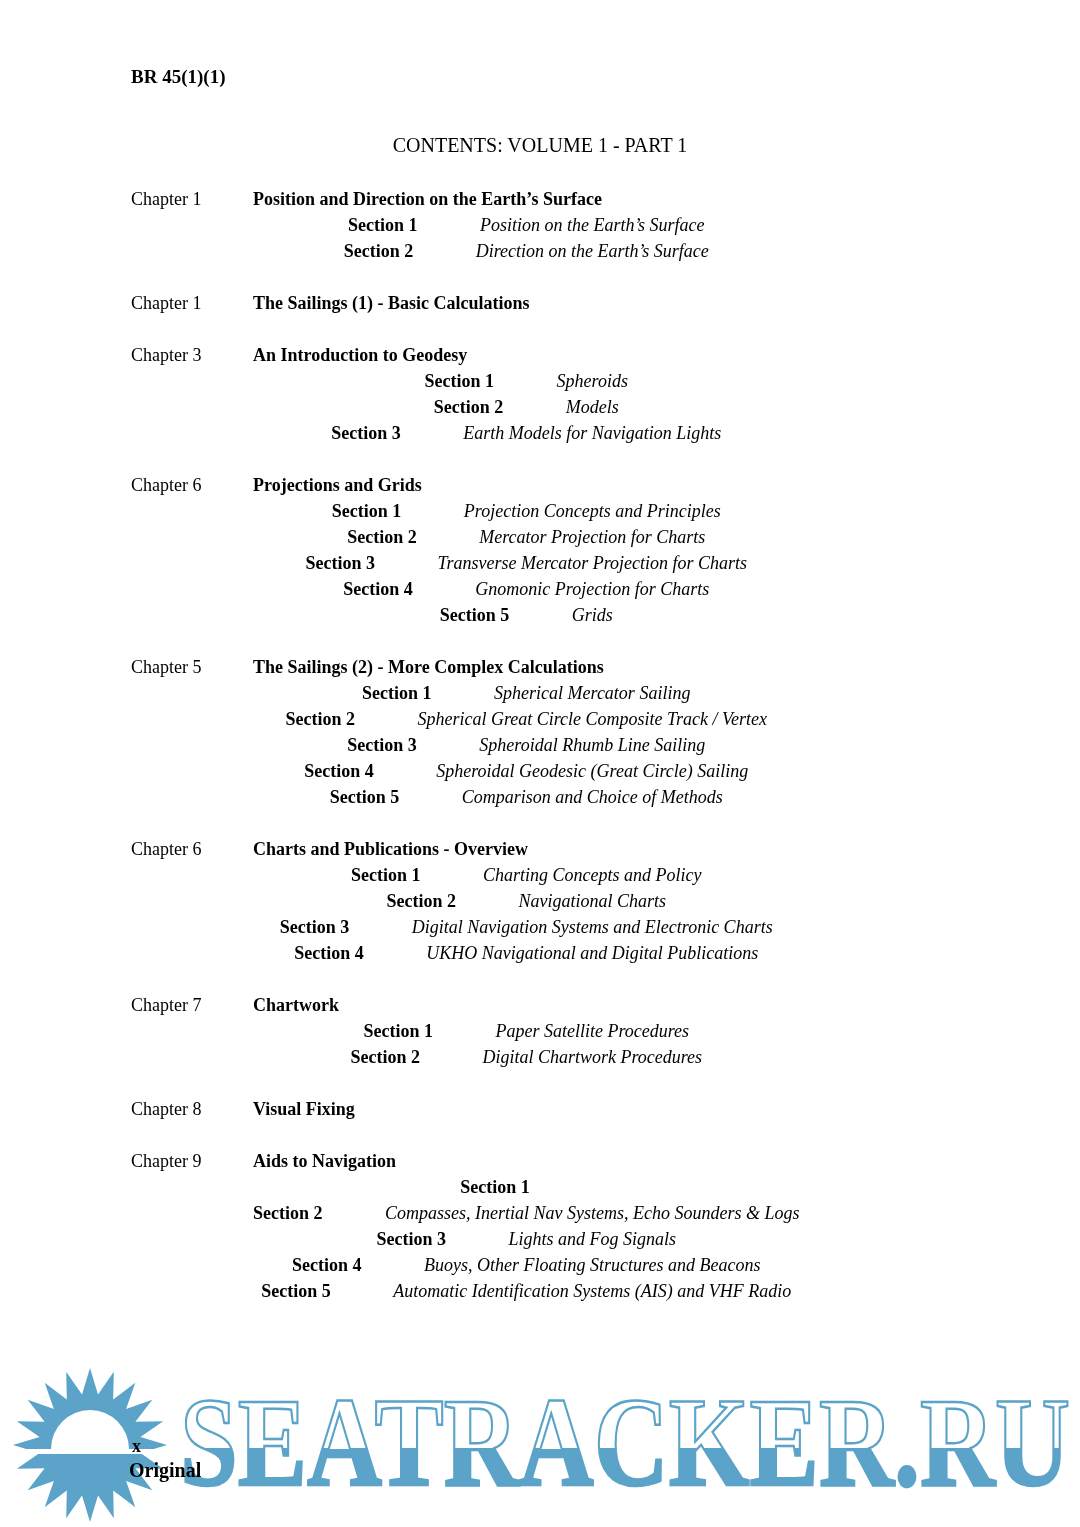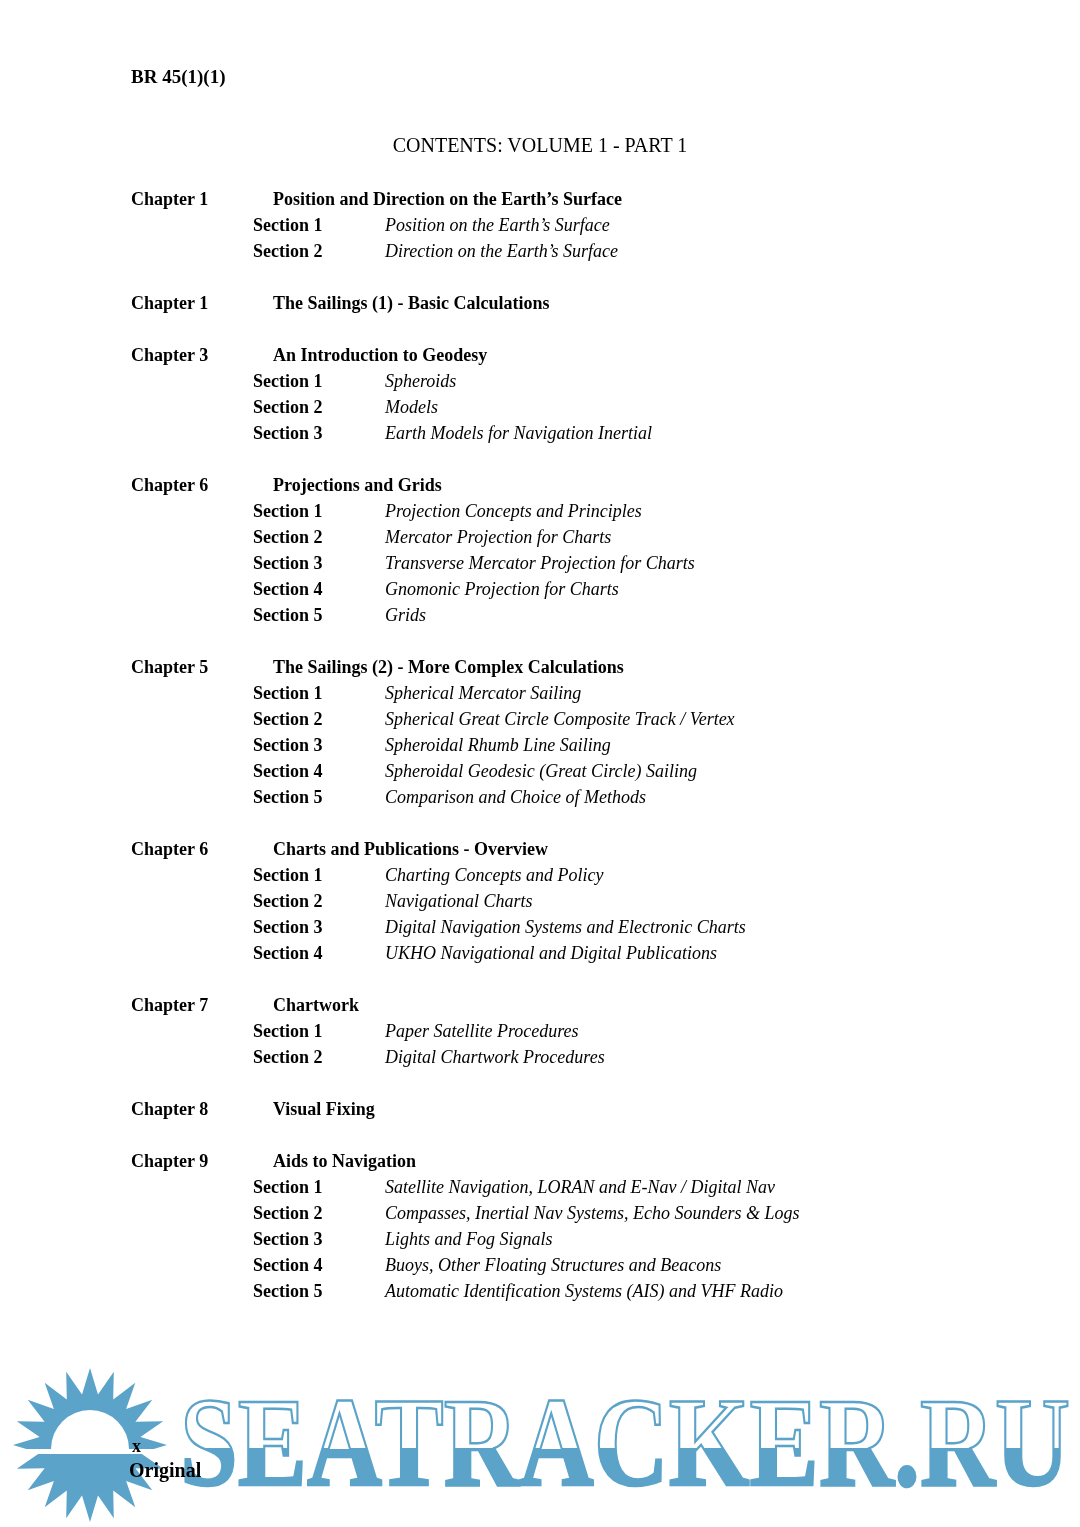--- a/index.html
+++ b/index.html
@@ -32,23 +32,23 @@
   }
   .toc {
     position:absolute;
     left:131px;
     top:186px;
     font-size:18px;
     line-height:26px;
   }
   .chapter { margin-bottom:26px; }
   .row { display:flex; white-space:nowrap; }
-  .c-label { flex:0 0 122px; font-weight:bold; }
-  .c-title { font-weight:bold;margin-left:20px; }
-  .srow { margin-left:122px; }
+  .c-label { flex:0 0 122px; font-weight:normal; }
+  .c-title { font-weight:bold; }
+  .srow { margin-left:122px;justify-content:center; }
   .s-label { flex:0 0 132px; font-weight:bold; }
   .s-title { font-weight:normal;font-style:italic; }
 
   .watermark-zone { position:absolute; left:8px; top:1360px; width:1032px; height:167px; z-index:1; }
   .sun-svg { position:absolute; left:2px; top:5px; }
   .wm-text-svg { position:absolute; left:170px; top:25px; }
   .footer {
     position:absolute;
     left:129px;
     top:1434px;
@@ -103,21 +103,21 @@
     <span class="s-title">Spheroids</span>
   </div>
 
   <div class="row srow">
     <span class="s-label">Section 2</span>
     <span class="s-title">Models</span>
   </div>
 
   <div class="row srow">
     <span class="s-label">Section 3</span>
-    <span class="s-title">Earth Models for Navigation Inertial</span>
+    <span class="s-title">Earth Models for Navigation Lights</span>
   </div>
 </div>
 
   <div class="chapter">
     <div class="row">
       <span class="c-label">Chapter 6</span>
       <span class="c-title">Projections and Grids</span>
     </div>
 
   <div class="row srow">
@@ -230,21 +230,20 @@
   </div>
 
   <div class="chapter">
     <div class="row">
       <span class="c-label">Chapter 9</span>
       <span class="c-title">Aids to Navigation</span>
     </div>
 
   <div class="row srow">
     <span class="s-label">Section 1</span>
-    <span class="s-title">Satellite Navigation, LORAN and E-Nav / Digital Nav</span>
   </div>
 
   <div class="row srow">
     <span class="s-label">Section 2</span>
     <span class="s-title">Compasses, Inertial Nav Systems, Echo Sounders &amp; Logs</span>
   </div>
 
   <div class="row srow">
     <span class="s-label">Section 3</span>
     <span class="s-title">Lights and Fog Signals</span>

